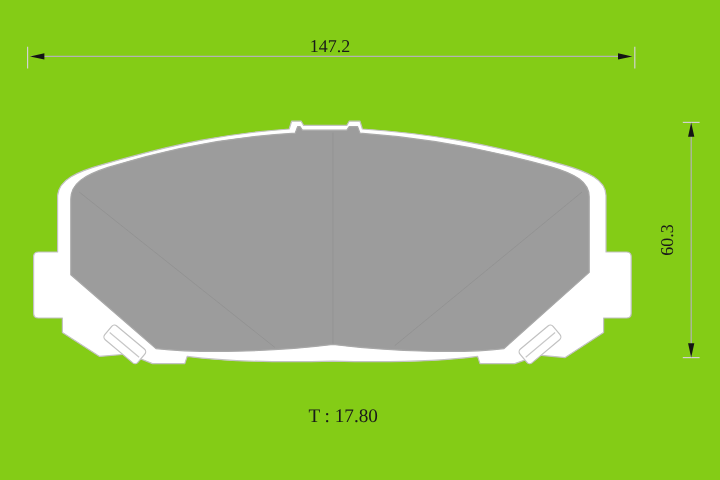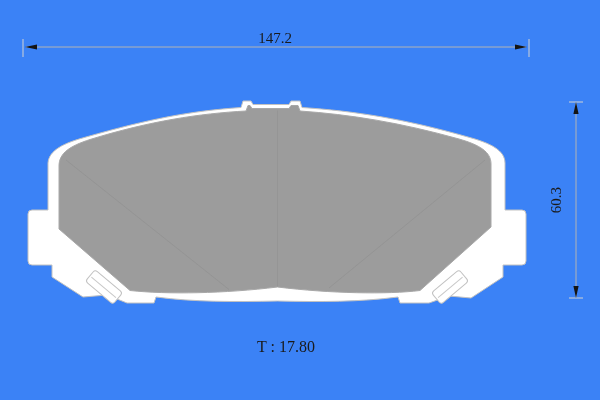--- a/index.html
+++ b/index.html
@@ -8,21 +8,21 @@
     background: #ffffff;
     width: 600px;
     height: 400px;
     overflow: hidden;
     font-family: "Liberation Serif", "DejaVu Serif", serif;
   }
   #stage {
     position: relative;
     width: 600px;
     height: 400px;
-    background: #3b82f6;
+    background: #84cc16;
   }
   svg { display: block; }
   .dim-text {
     font-family: "Liberation Serif", "DejaVu Serif", serif;
     font-size: 15px;
     fill: #1a1a1a;
   }
   .thick-text {
     font-family: "Liberation Serif", "DejaVu Serif", serif;
     font-size: 16px;

